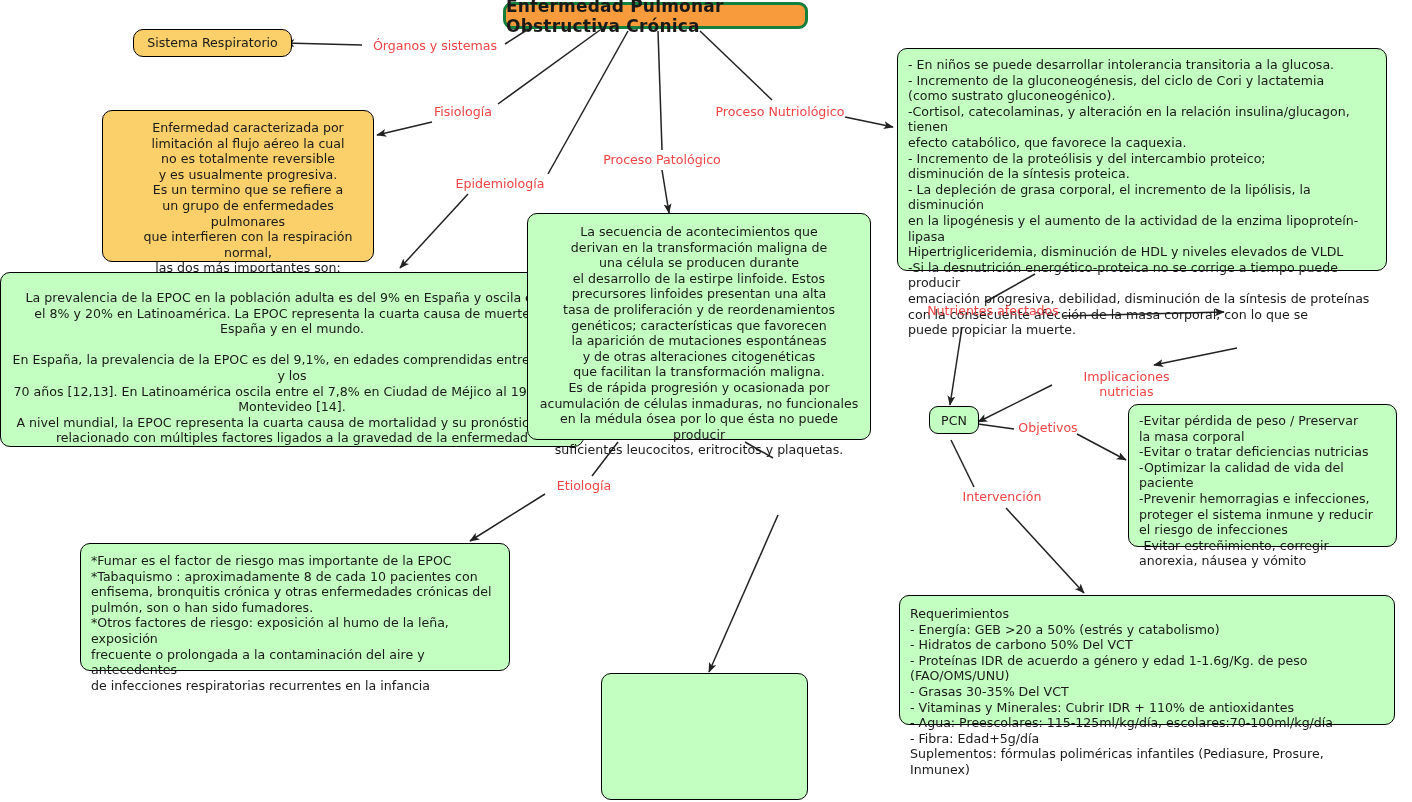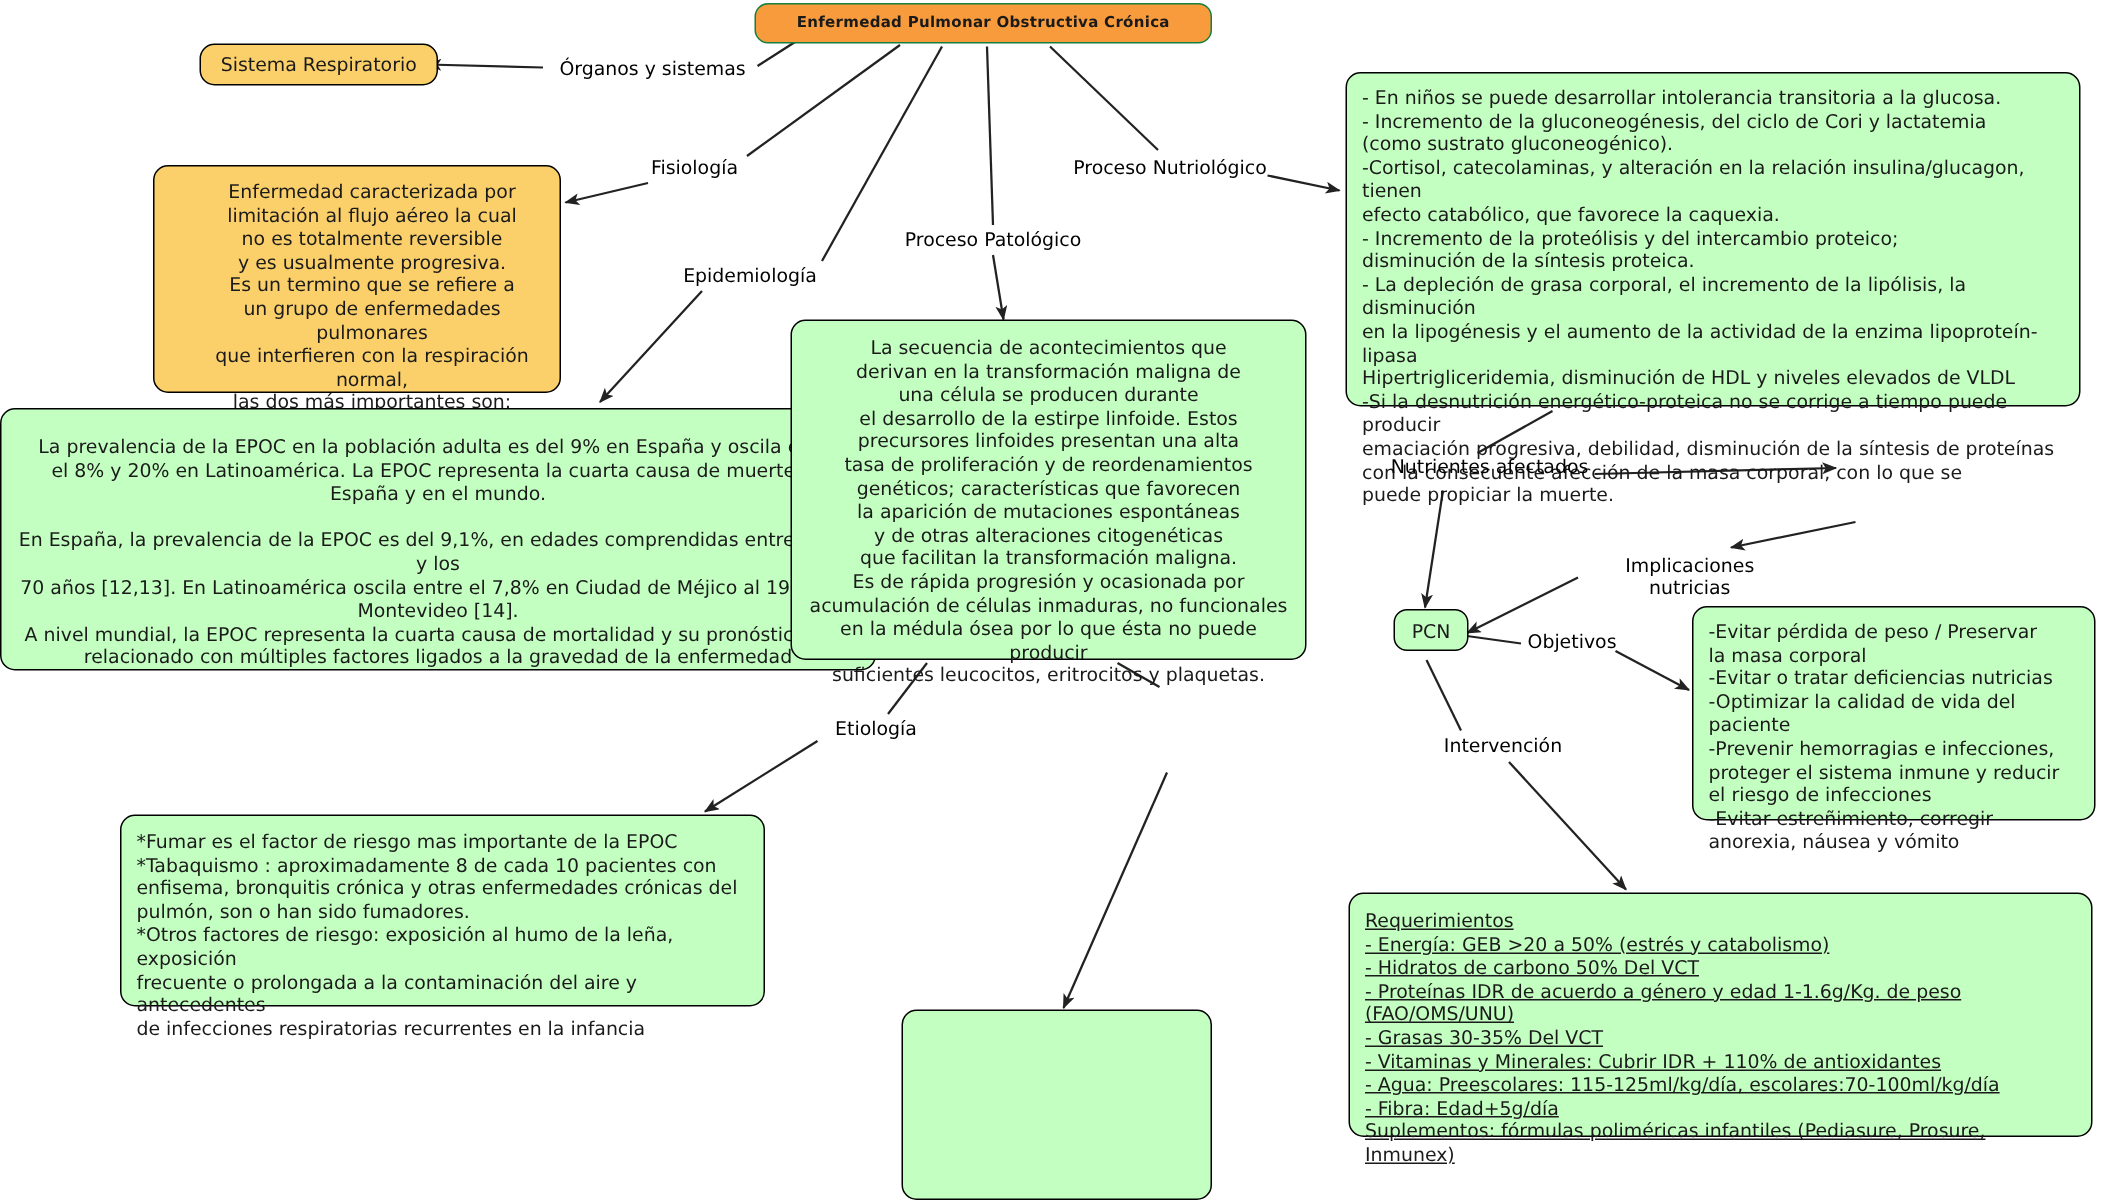--- a/index.html
+++ b/index.html
@@ -19,37 +19,37 @@
     padding:6px 8px;
     font-size:12.6px;line-height:15.6px;
     white-space:pre-line;
   }
   .node.orange{background:#fbd06a;}
   .node.center{text-align:center;}
   .node.left{text-align:left;}
 
   .title-node{
     position:absolute;box-sizing:border-box;
-    background:#f89b3c;border:1px solid #15803d;border-radius:9px;
-    font-weight:bold;font-size:10px;
+    background:#f89b3c;border:3px solid #15803d;border-radius:9px;
+    font-weight:bold;font-size:17px;
     display:flex;align-items:center;justify-content:center;
     letter-spacing:.2px;
   }
 
   .pill{
     position:absolute;box-sizing:border-box;
     background:#c3ffc0;border:1px solid #000;border-radius:9px;
     display:flex;align-items:center;justify-content:center;
     font-size:12.6px;
   }
 
   .edge-label{
     position:absolute;
     font-size:12.6px;line-height:15px;
-    color:#000000;background:transparent;
+    color:#ef4444;background:transparent;
     white-space:pre-line;text-align:center;
   }
 
   .node.empty{padding:0;}
 </style>
 </head>
 <body>
 
 <div id="map">
 
@@ -157,21 +157,21 @@
   <div class="node left" style="left:1128px;top:404px;width:269px;height:143px;padding:8px 10px;">-Evitar pérdida de peso / Preservar
 la masa corporal
 -Evitar o tratar deficiencias nutricias
 -Optimizar la calidad de vida del paciente
 -Prevenir hemorragias e infecciones,
 proteger el sistema inmune y reducir
  el riesgo de infecciones
 -Evitar estreñimiento, corregir
  anorexia, náusea y vómito</div>
 
-  <div class="node left" style="left:899px;top:595px;width:496px;height:163px;padding:10px 10px;text-decoration:underline;">Requerimientos
+  <div class="node left" style="left:899px;top:595px;width:496px;height:130px;padding:10px 10px;">Requerimientos
 - Energía: GEB &gt;20 a 50% (estrés y catabolismo)
 - Hidratos de carbono 50% Del VCT
 - Proteínas IDR de acuerdo a género y edad 1-1.6g/Kg. de peso (FAO/OMS/UNU)
 - Grasas 30-35% Del VCT
 - Vitaminas y Minerales: Cubrir IDR + 110% de antioxidantes
 - Agua: Preescolares: 115-125ml/kg/día, escolares:70-100ml/kg/día
 - Fibra: Edad+5g/día
 Suplementos: fórmulas poliméricas infantiles (Pediasure, Prosure, Inmunex)</div>
 
   <div class="node left" style="left:80px;top:543px;width:430px;height:128px;padding:9px 10px;">*Fumar es el factor de riesgo mas importante de la EPOC

